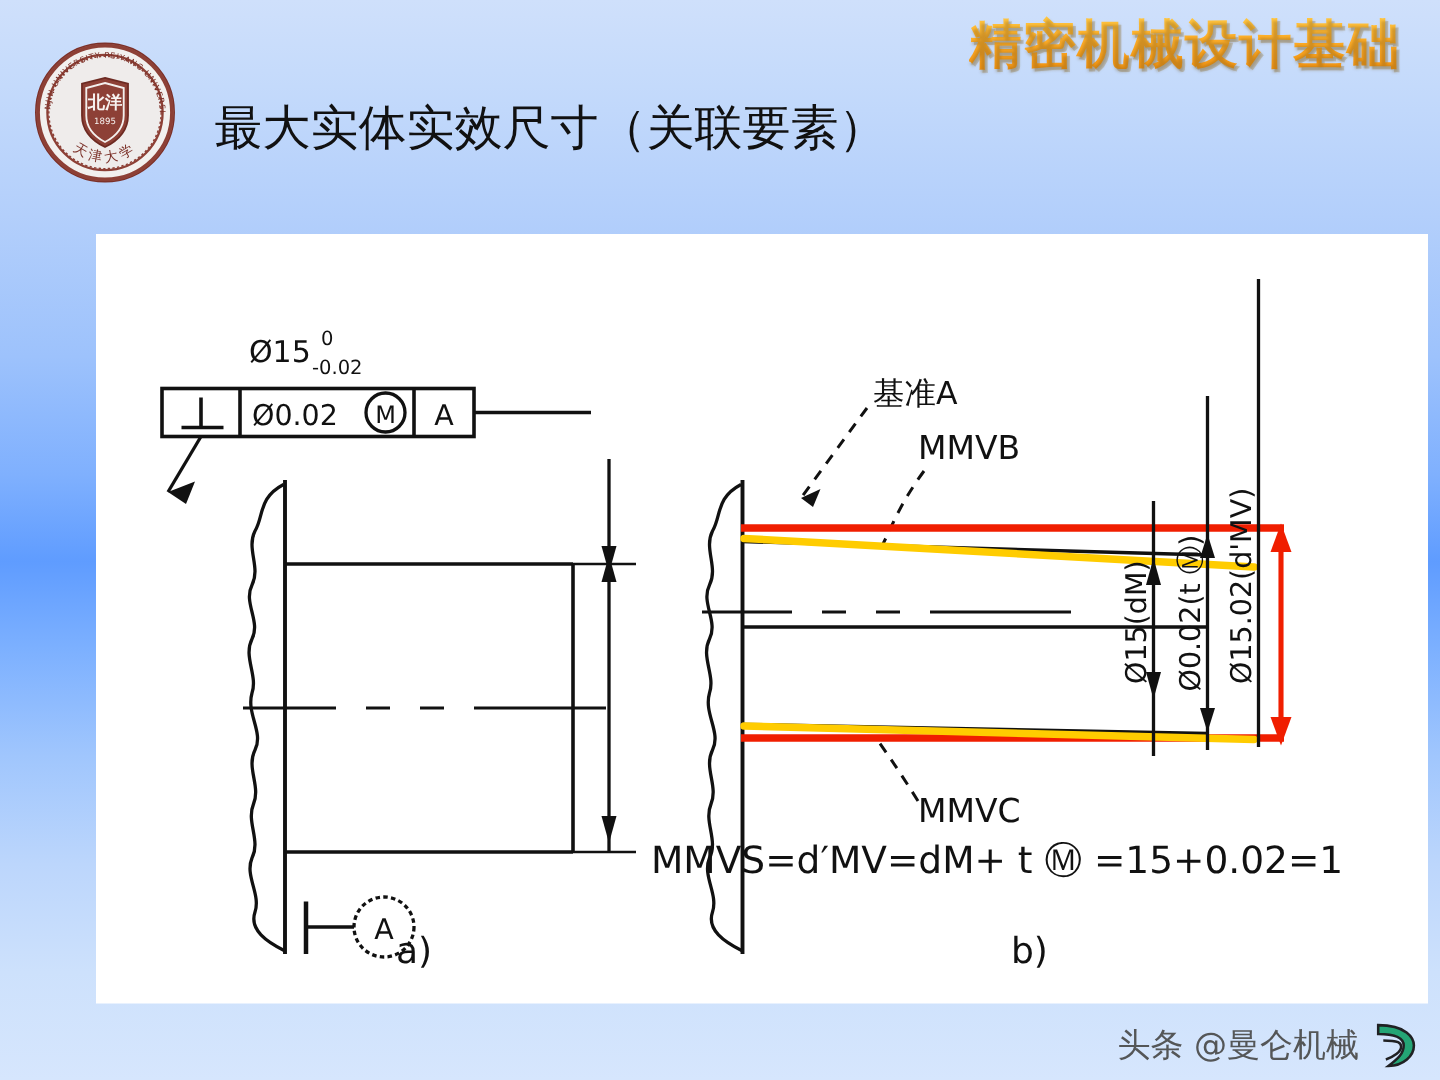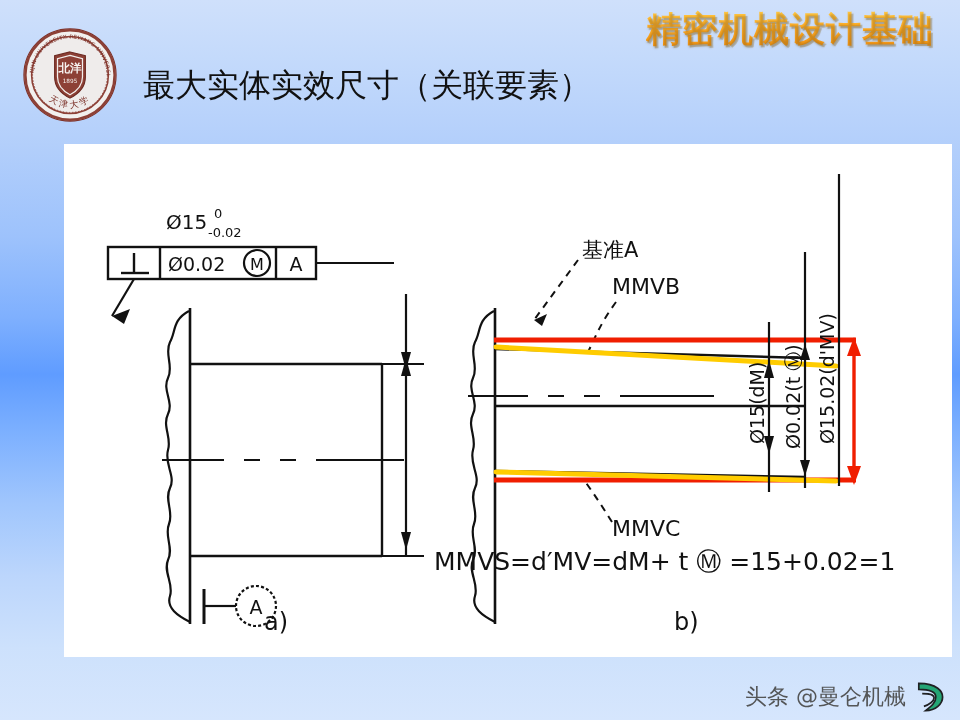--- a/index.html
+++ b/index.html
@@ -67,21 +67,21 @@
     font-family: "DejaVu Serif", serif;
     font-size: 32px;
     color: #111;
     white-space: nowrap;
     letter-spacing: 0px;
   }
 
   
   #panel {
     position: absolute;
-    left: 64px; top: 144px;
+    left: 64px; top: 156px;
     width: 888px; height: 513px;
     background: #ffffff;
   }
   #panel-svg { display:block; width: 832px; height: 513px; }
 
   
   #watermark {
     position: absolute;
     right: 14px; bottom: 6px;
     display: flex;

